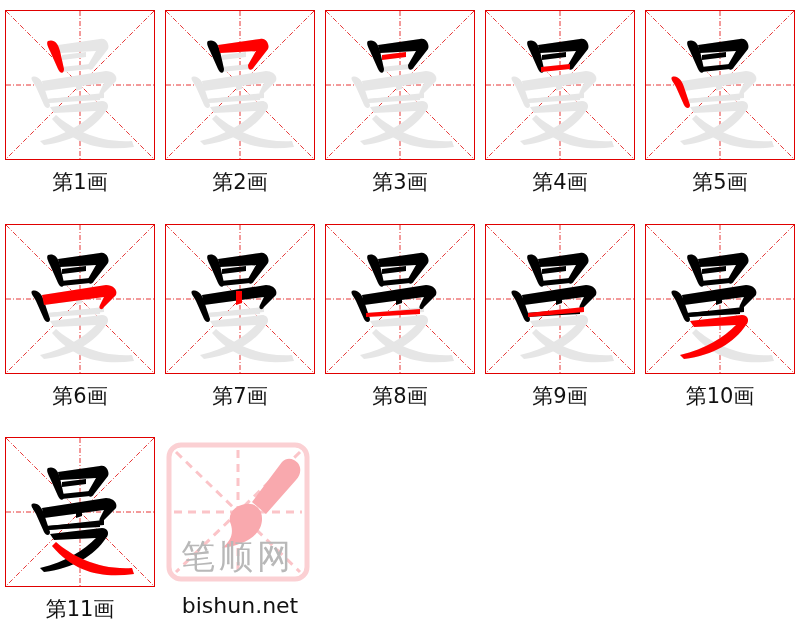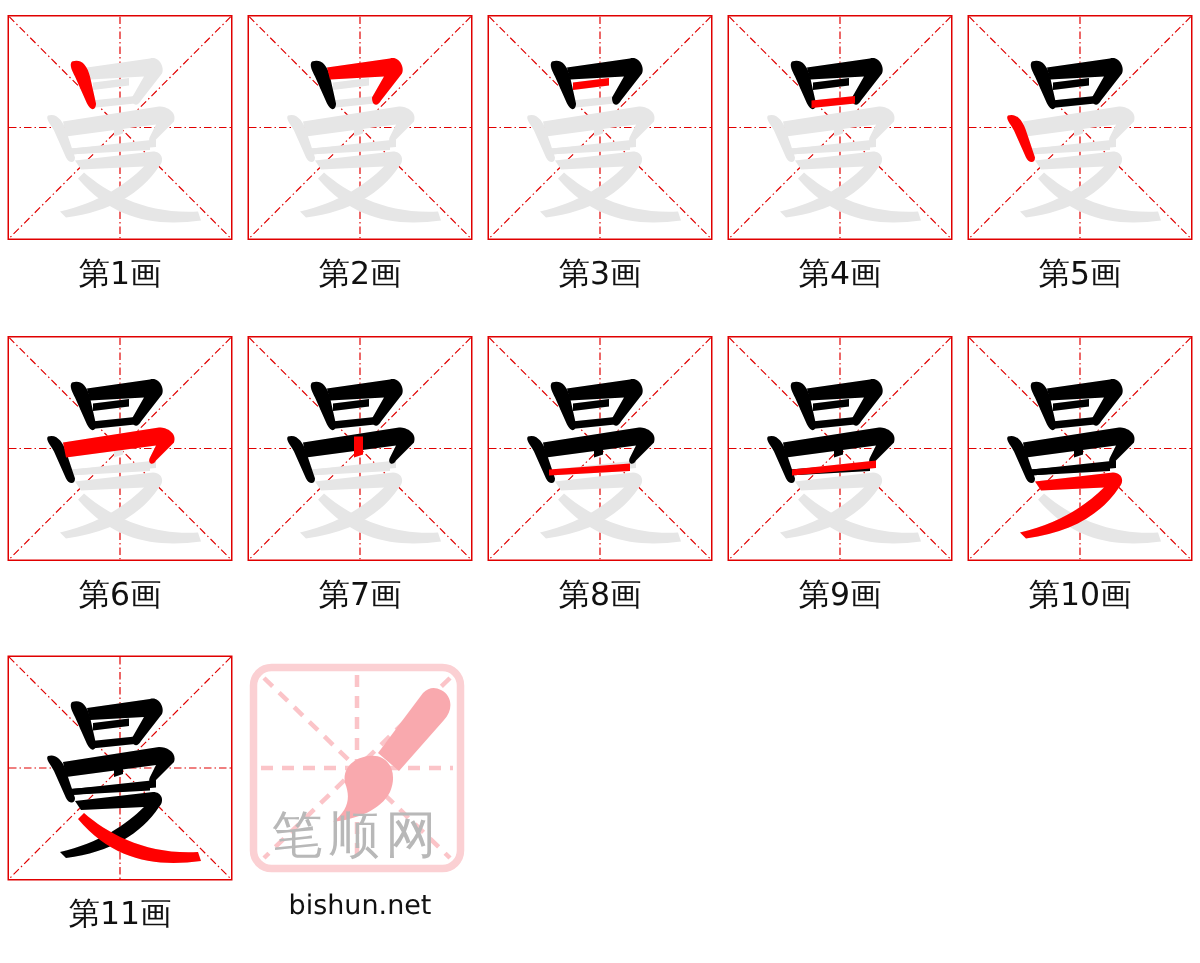--- a/index.html
+++ b/index.html
@@ -6,21 +6,21 @@
   body { width:800px; height:642px; position:relative; overflow:hidden;
          font-family:"DejaVu Sans","Liberation Sans",sans-serif; }
   .cell { position:absolute; width:150px; }
   .box { position:absolute; left:0; top:0; width:148px; height:148px;
          border:1px solid #e00000; background:#fff; }
   .box svg { position:absolute; left:0; top:0; width:148px; height:148px; }
   .label { position:absolute; left:-10px; width:170px; text-align:center;
            font-size:21px; color:#111; top:158px; }
   .logo { position:absolute; left:166px; top:442px; width:144px; height:128px; }
   .site { position:absolute; left:160px; top:593px; width:160px; text-align:center;
-          font-size:18px; color:#111; }
+          font-size:22px; color:#111; }
 </style>
 </head>
 <body>
 
 <div id="grid">
     <div class="cell" style="left: 5px; top: 10px;">
     <div class="box">
       <svg viewBox="0 0 148 148">
         <line x1="0" y1="0" x2="148" y2="148" stroke="#e00000" stroke-width="0.8" stroke-dasharray="5 2 1 2"></line>
         <line x1="148" y1="0" x2="0" y2="148" stroke="#e00000" stroke-width="0.8" stroke-dasharray="5 2 1 2"></line>

